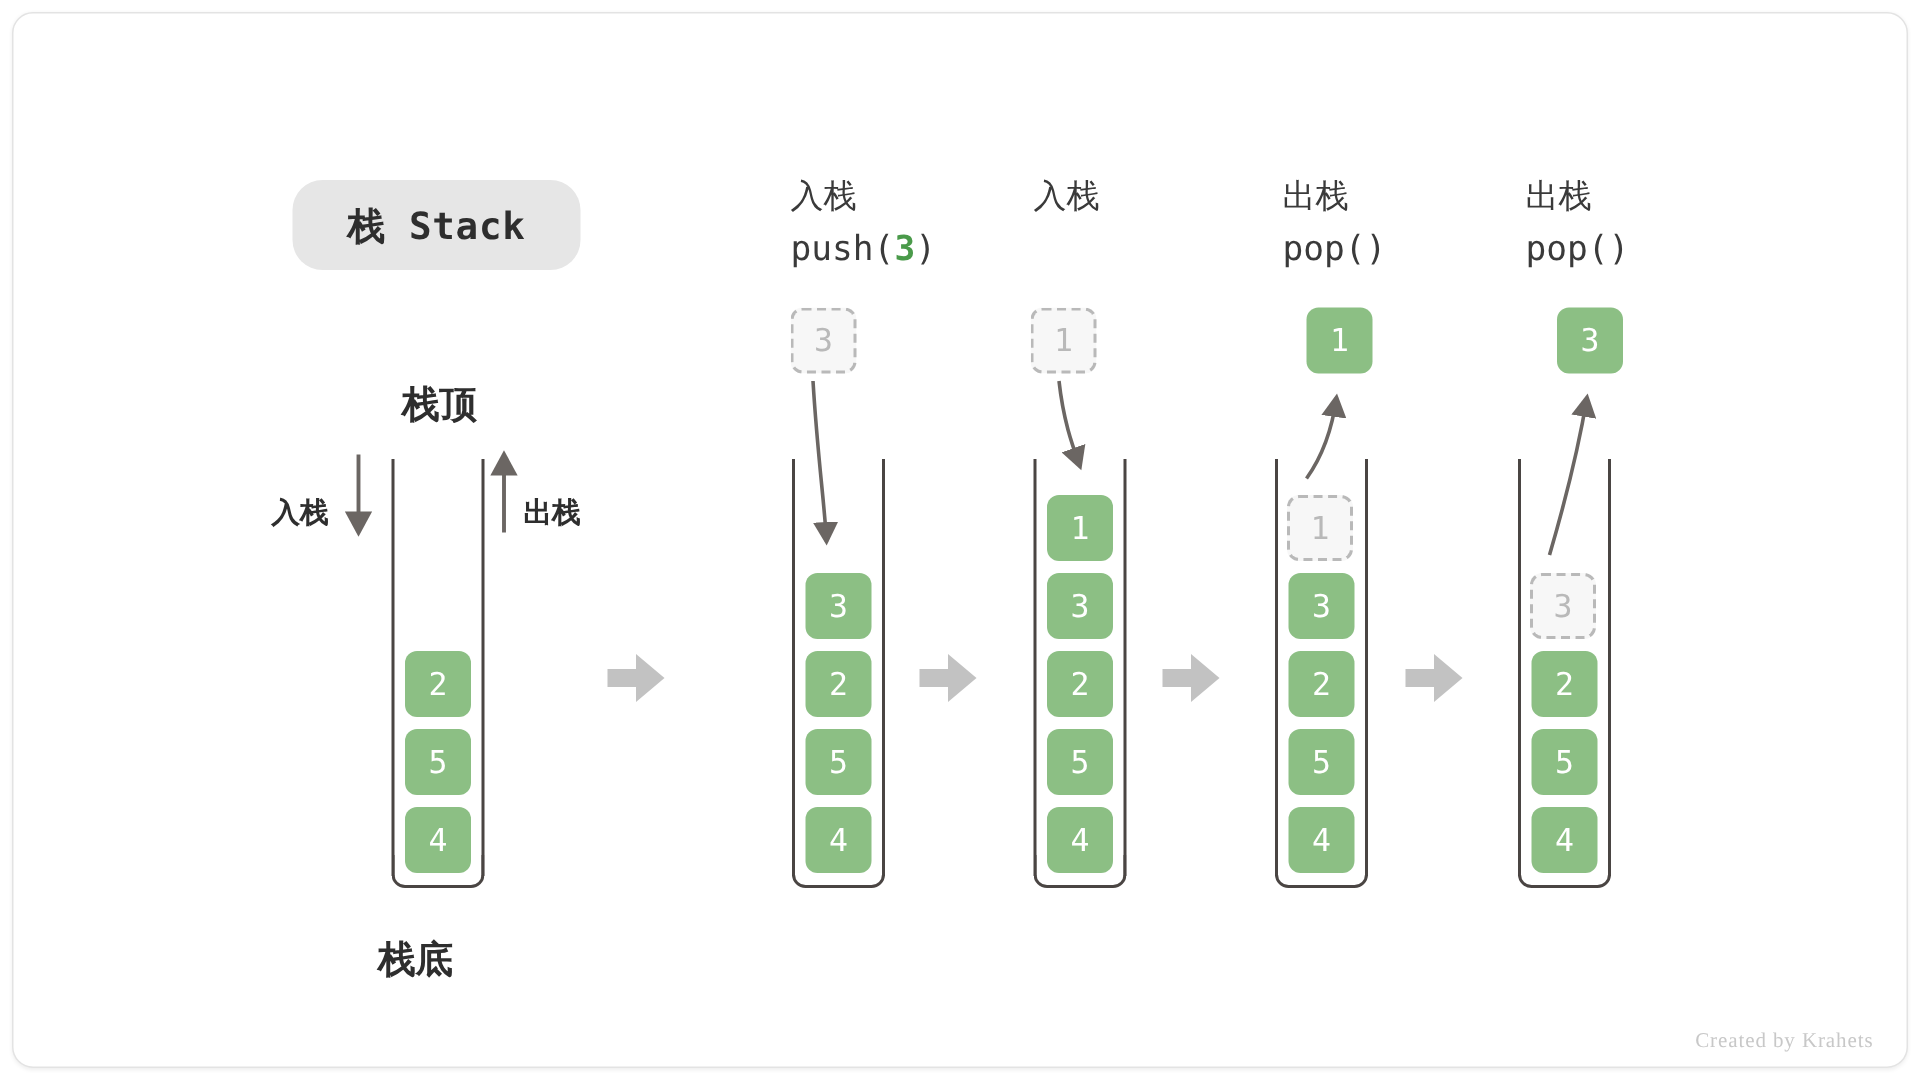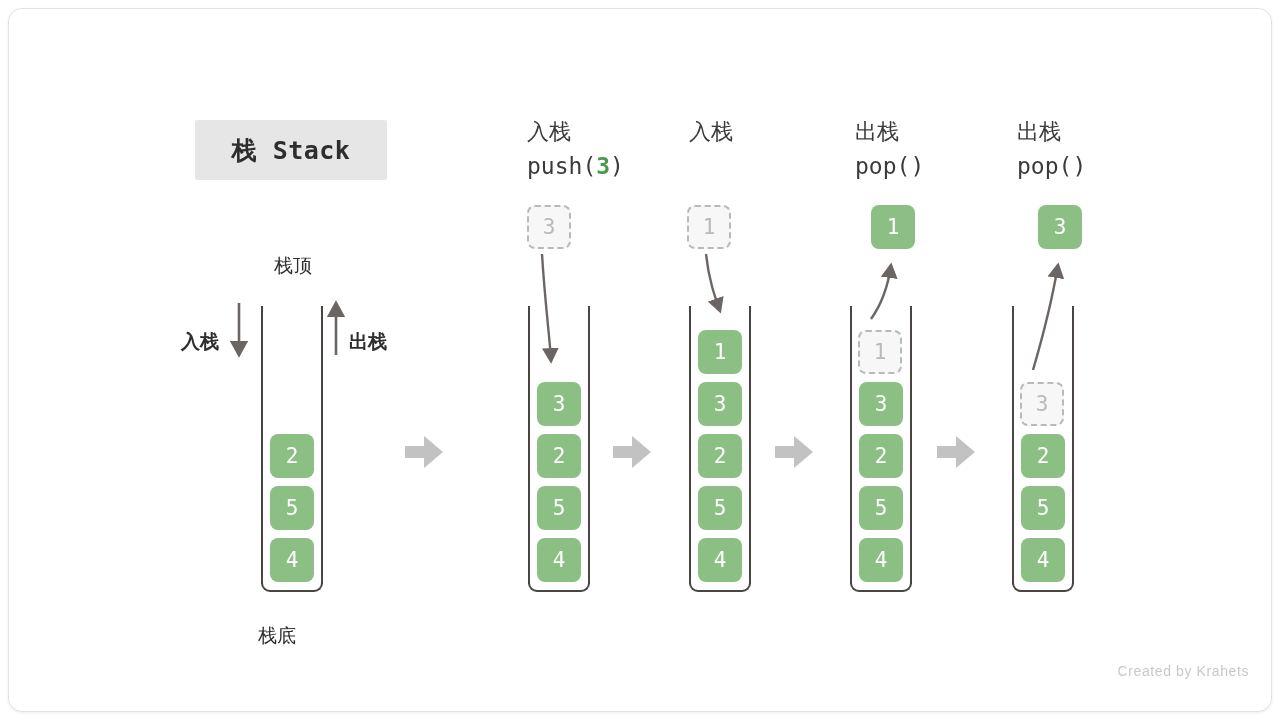--- a/index.html
+++ b/index.html
@@ -29,21 +29,21 @@
   }
 
   
   .title-badge {
     position: absolute;
     left: 186px;
     top: 111px;
     width: 192px;
     height: 60px;
     background: #e6e6e6;
-    border-radius: 2px;
+    border-radius: 20px;
     display: flex;
     align-items: center;
     justify-content: center;
     font-family: "DejaVu Sans Mono", "Liberation Mono", monospace;
     font-size: 25px;
     font-weight: bold;
     color: #2e2e2e;
     letter-spacing: 0.5px;
   }
 
@@ -126,42 +126,42 @@
   
   .side-label {
     position: absolute;
     font-size: 19px;
     font-weight: bold;
     color: #2e2e2e;
     white-space: nowrap;
   }
   .tb-label {
     position: absolute;
-    font-size: 19px;
-    font-weight: normal;
+    font-size: 25px;
+    font-weight: bold;
     color: #2e2e2e;
     text-align: center;
     width: 120px;
     white-space: nowrap;
   }
 
   svg.overlay {
     position: absolute;
     left: 0;
     top: 0;
     width: 1264px;
     height: 704px;
     pointer-events: none;
   }
 
   .footer {
     position: absolute;
     right: 22px;
-    bottom: 32px;
-    font-family: Liberation Sans, sans-serif;
+    bottom: 8px;
+    font-family: Liberation Serif, serif;
     font-size: 14px;
     color: #c8c8c8;
     letter-spacing: 0.6px;
   }
 </style>
 </head>
 <body>
 
 <div class="card">
 

